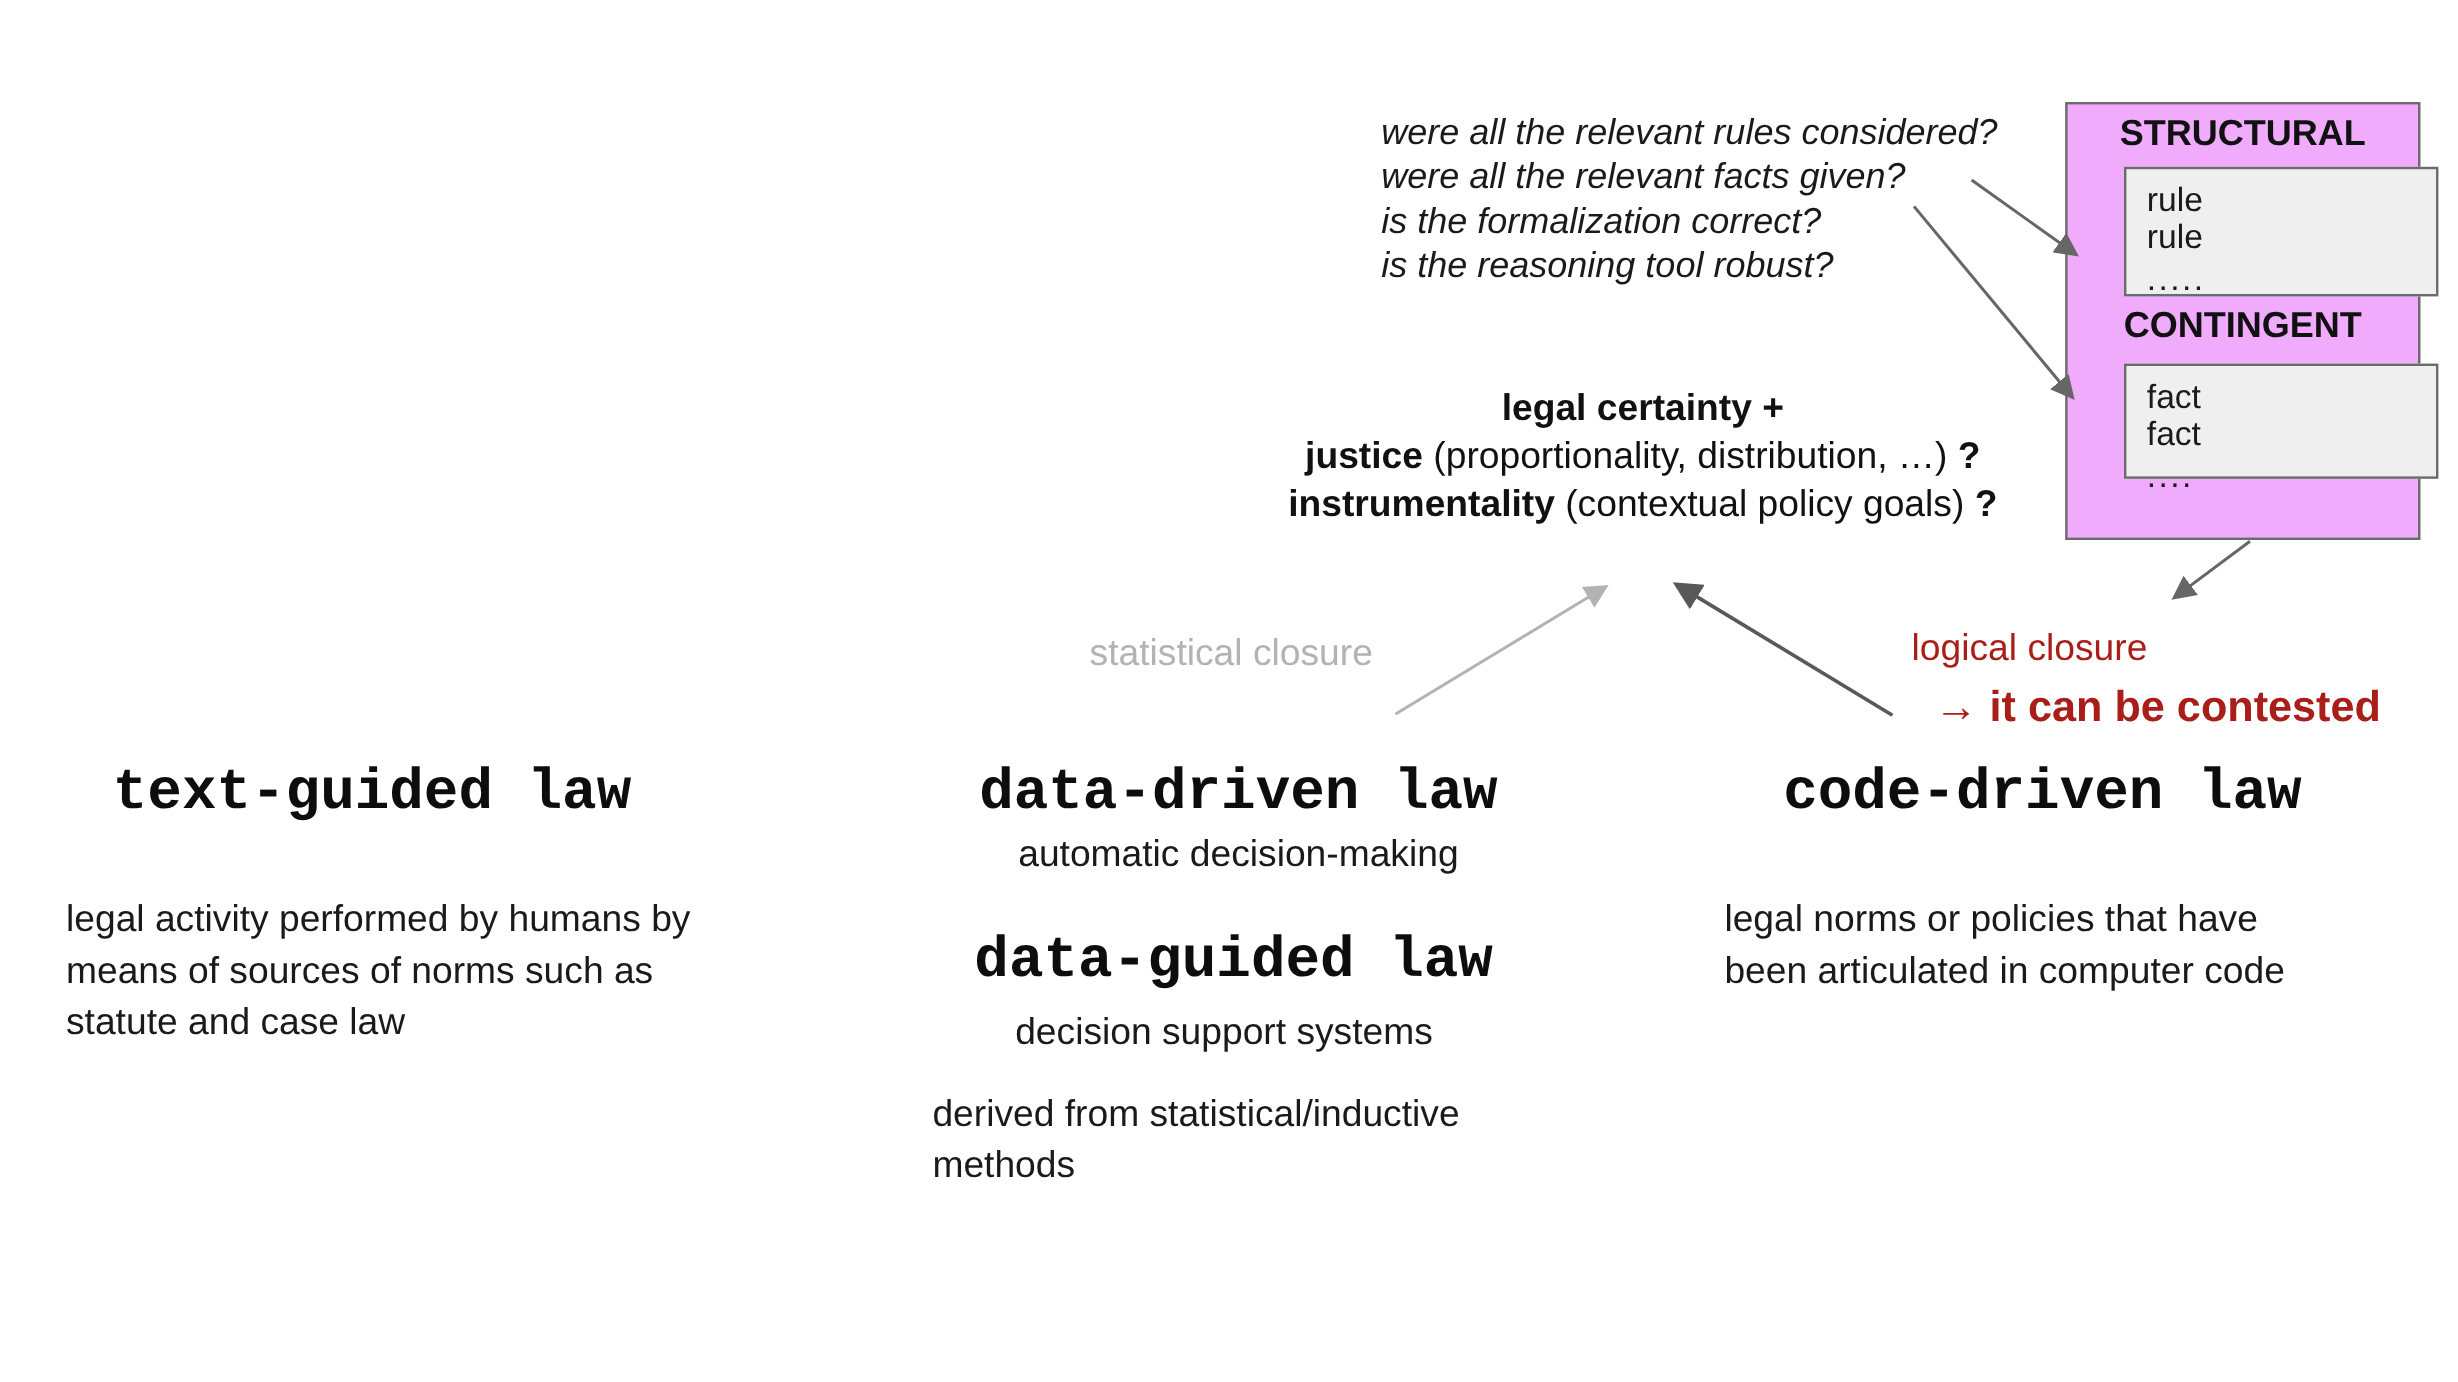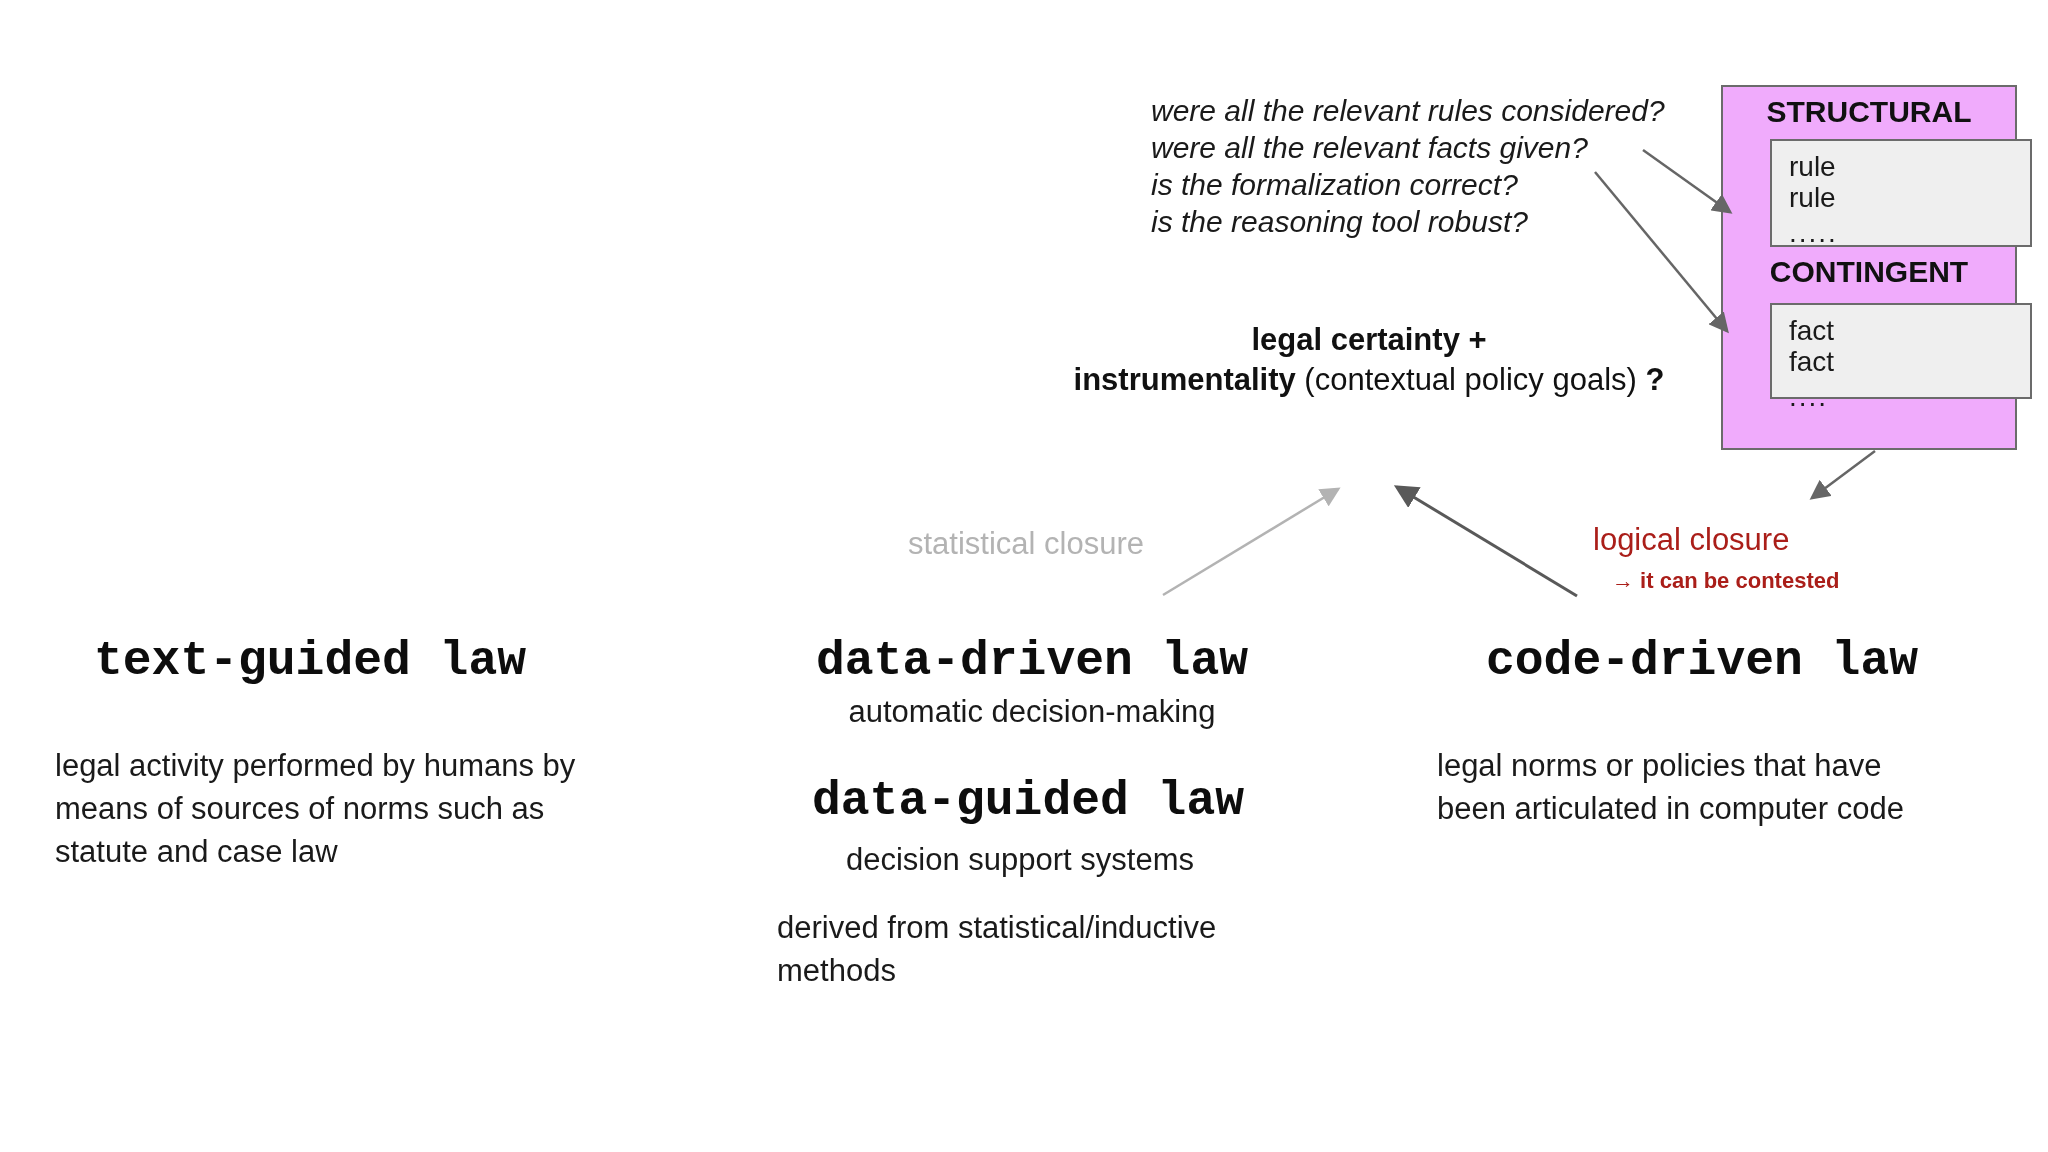--- a/index.html
+++ b/index.html
@@ -20,21 +20,21 @@
          font-size:28px;line-height:31px;color:#1a1a1a;padding:10px 0 0 17px;margin-left:28px;}
   .panel-rules{top:52px;height:108px;}
   .panel-facts{top:216px;height:96px;}
   .panel .dots{letter-spacing:2px;margin-top:4px;}
   
   .criteria{left:1369px;top:320px;text-align:center;font-size:31px;line-height:40px;color:#111;}
   .criteria b{font-weight:700;}
   
   .stat-closure{left:868px;top:526px;font-size:31px;color:#b3b3b3;margin-left:40px;}
   .log-closure{left:1593px;top:522px;font-size:31px;color:#aa1e19;}
-  .contested{left:1612px;top:568px;font-size:22px;font-weight:700;color:#aa1e19;}
+  .contested{left:1612px;top:568px;font-size:36px;font-weight:700;color:#aa1e19;}
   
   .mono-h{font-family:"Liberation Mono","DejaVu Sans Mono",monospace;font-weight:700;font-size:48px;color:#0d0d0d;}
   .h-text{left:310px;top:634px;}
   .h-data{left:1032px;top:634px;}
   .h-data2{left:1028px;top:774px;}
   .h-code{left:1702px;top:634px;}
   
   .bodytxt{font-size:31px;line-height:43px;color:#1a1a1a;}
   .sub-adm{left:1032px;top:694px;font-size:31px;color:#1a1a1a;}
   .sub-dss{left:1020px;top:842px;font-size:31px;color:#1a1a1a;}
@@ -66,20 +66,21 @@
     <div class="grouplabel lbl-contingent">CONTINGENT</div>
     <div class="panel panel-facts">
       <div>fact</div>
       <div>fact</div>
       <div class="dots">....</div>
     </div>
   </div>
 
   <div class="abs cx criteria">
     <div><b>legal certainty +</b></div>
+    <div><b>justice</b><span> (proportionality, distribution, …) </span><b>?</b></div>
     <div><b>instrumentality</b><span> (contextual policy goals) </span><b>?</b></div>
   </div>
 
   <div class="abs stat-closure">statistical closure</div>
   <div class="abs log-closure">logical closure</div>
   <div class="abs contested">→ it can be contested</div>
 
   <div class="abs cx mono-h h-text">text-guided law</div>
   <div class="abs cx mono-h h-data">data-driven law</div>
   <div class="abs cx mono-h h-data2">data-guided law</div>

